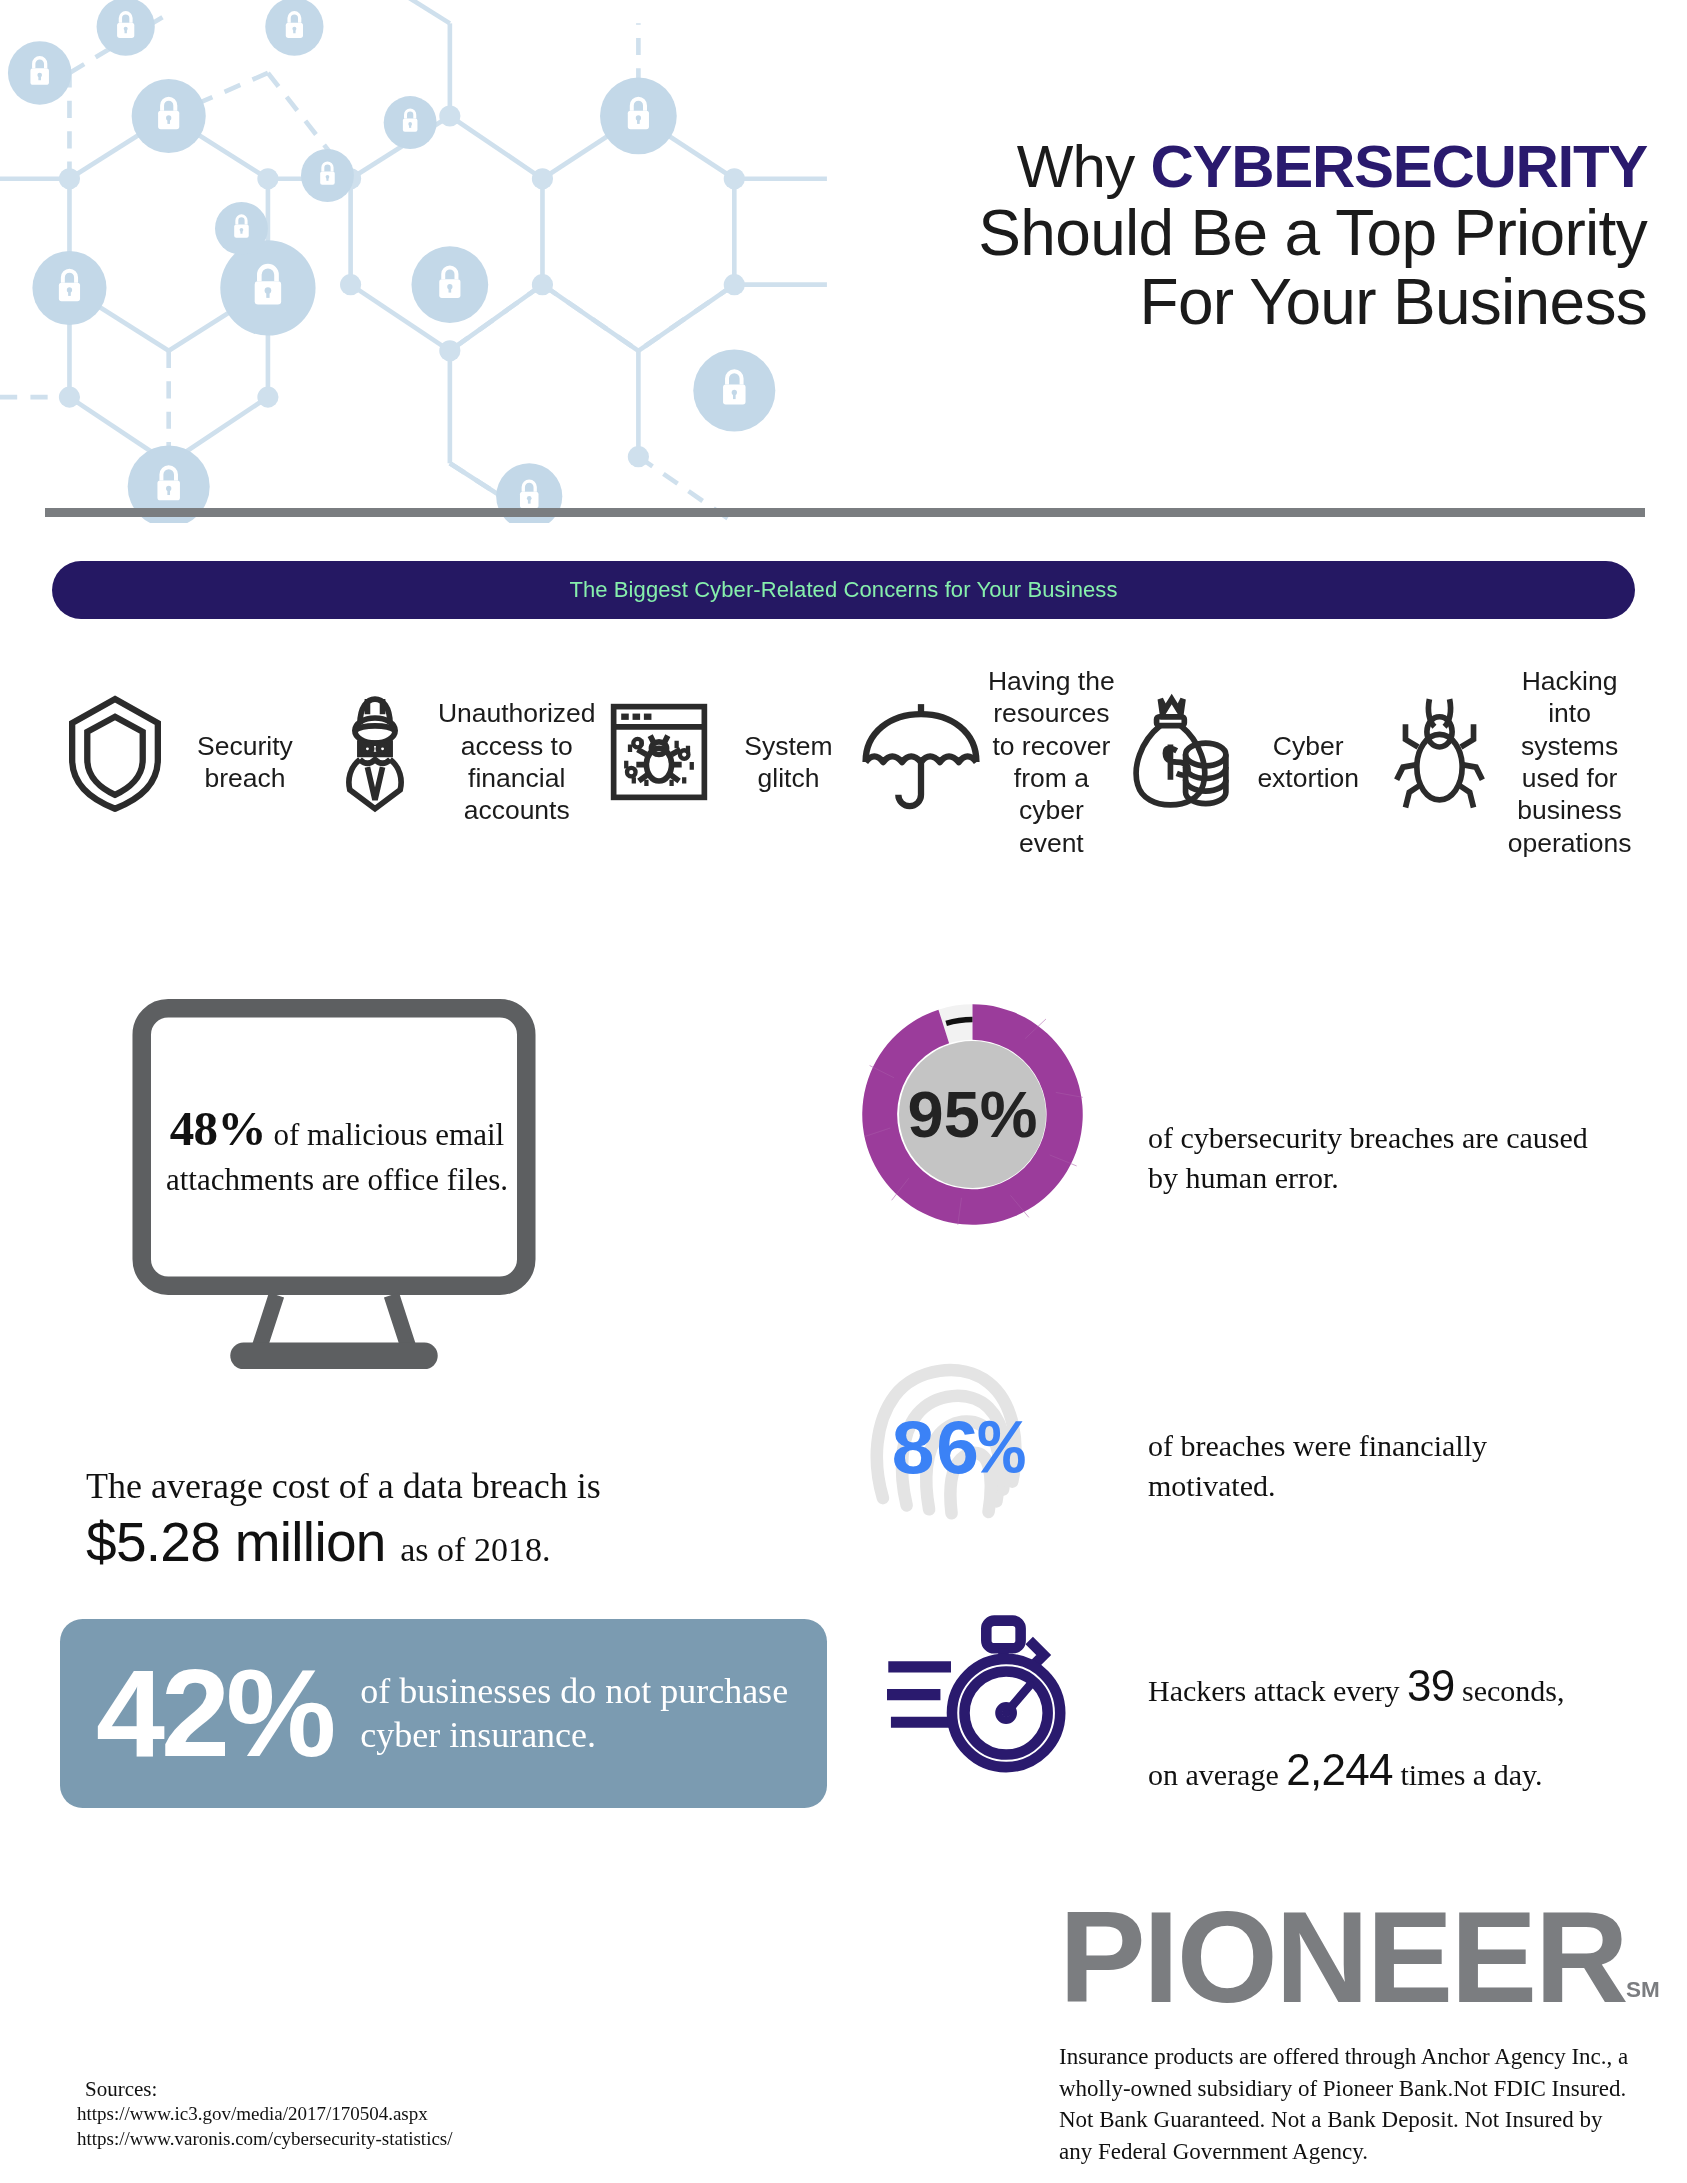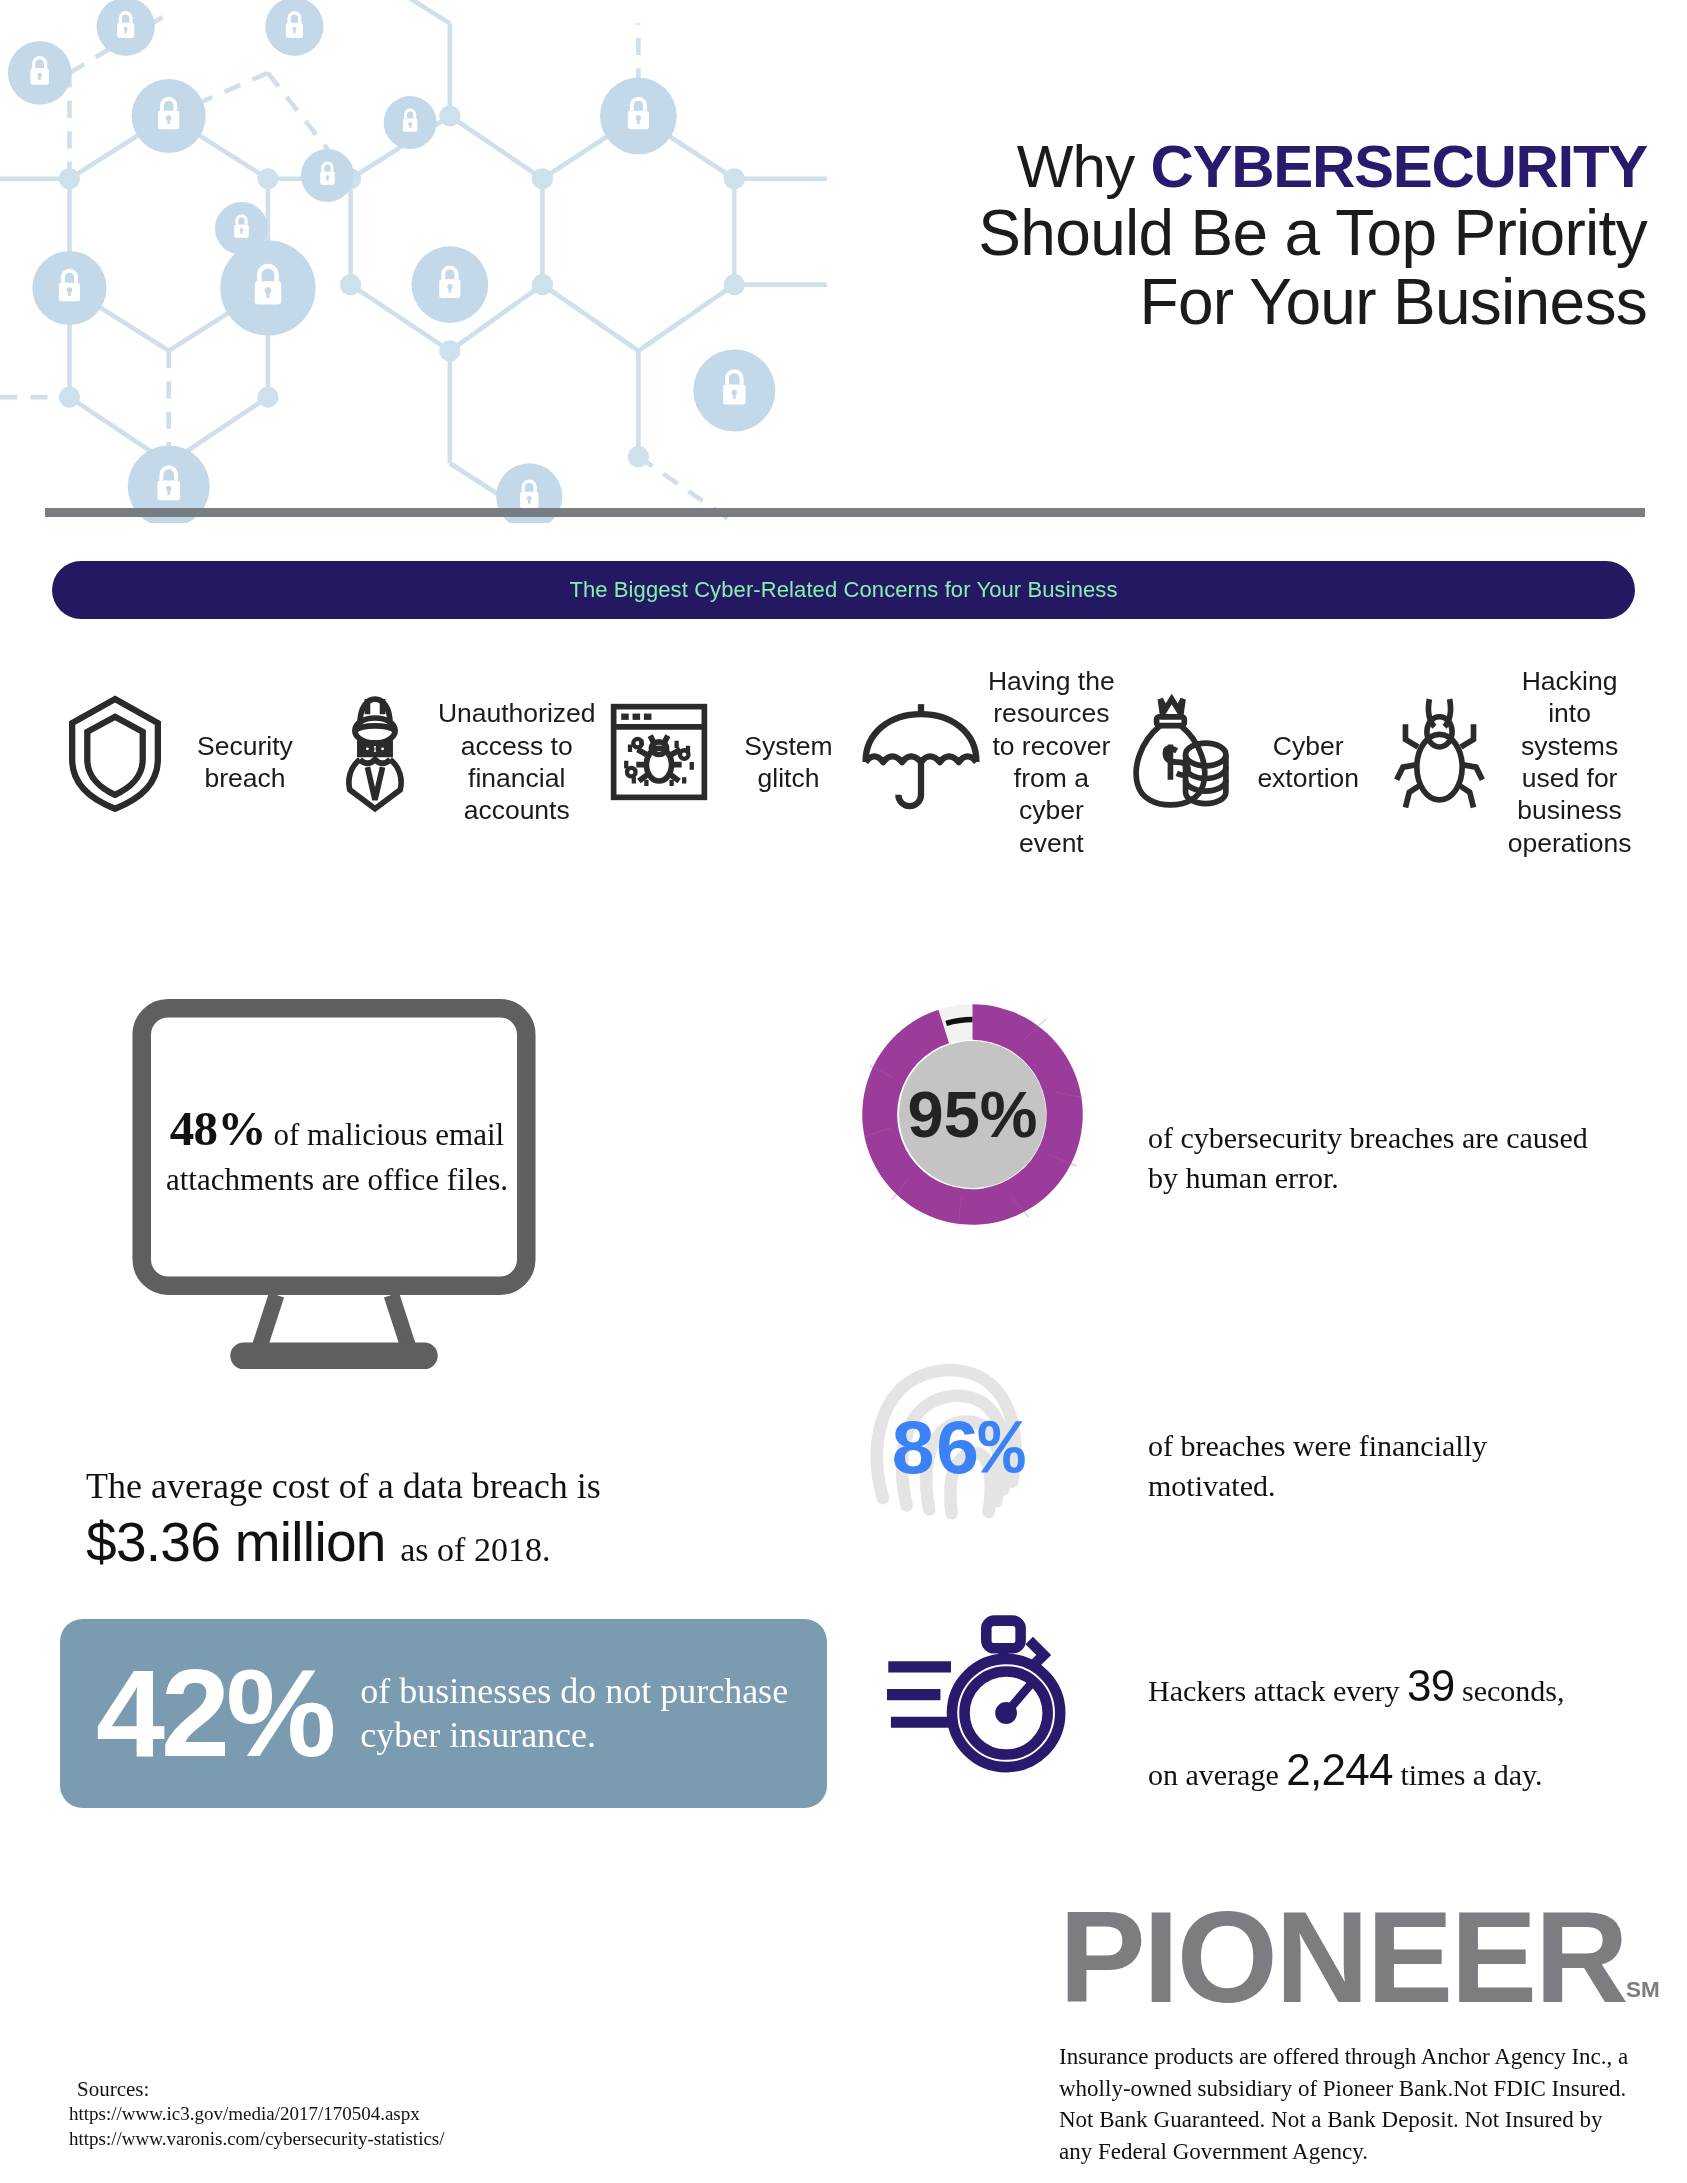--- a/index.html
+++ b/index.html
@@ -72,21 +72,21 @@
   
   #logo{position:absolute;left:1059px;top:1892px;}
   #logo-word{font-family:"Liberation Sans",sans-serif;font-weight:700;font-size:130px;
              color:#7b7d80;letter-spacing:-2.6px;line-height:1;}
   #logo-sm{font-family:"Liberation Sans",sans-serif;font-size:22.5px;color:#7b7d80;
            vertical-align:super;font-weight:700;}
   #disclaimer{position:absolute;left:1059px;top:2041px;width:582px;
               font-family:"Liberation Serif",serif;font-size:23px;line-height:1.38;color:#111;}
 
   
-  #sources{position:absolute;left:69px;top:2077px;font-family:"Liberation Serif",serif;color:#111;}
+  #sources{position:absolute;left:77px;top:2077px;font-family:"Liberation Serif",serif;color:#111;}
   #sources-h{font-size:21px;margin-left:8px;}
   #sources .src{font-size:19px;line-height:1.3;}
 </style>
 </head>
 <body>
 
 <svg id="hex-bg" viewBox="0 0 1300 790" xmlns="http://www.w3.org/2000/svg">
   <g stroke="#cfe0ed" stroke-width="7" fill="none">
 
     <path d="M0 270 L105 270"></path>
@@ -430,21 +430,21 @@
 
   <path d="M78.5 25.6 A76 76 0 0 1 100 22.5" fill="none" stroke="#111" stroke-width="4.5"></path>
   <circle cx="100" cy="100" r="60" fill="#c4c4c4"></circle>
   <text x="100" y="118" text-anchor="middle" font-family="Liberation Sans, sans-serif" font-size="53" font-weight="700" fill="#232323">95%</text>
 </svg>
 <div id="donut-label">of cybersecurity breaches are caused by human error.</div>
 
 <div id="avgcost">
   <div id="avg-l1">The average cost of a data breach is</div>
   <div id="avg-l2">
-    <span class="money">$3.36 million</span><span class="asof">as of 2018.</span>
+    <span class="money">$5.28 million</span><span class="asof">as of 2018.</span>
   </div>
 </div>
 
 <svg id="fp-wrap" viewBox="0 0 430 300" xmlns="http://www.w3.org/2000/svg">
   <g fill="none" stroke="#e4e4e4" stroke-width="19" stroke-linecap="round">
     <path d="M30 235 C14 180 18 120 48 80 C80 38 150 28 190 60 C228 90 238 150 226 210"></path>
     <path d="M66 246 C54 196 56 140 82 108 C108 76 162 70 190 98 C216 124 222 170 212 222"></path>
     <path d="M100 252 C92 208 94 162 116 138 C138 114 174 112 192 136 C208 158 210 196 202 240"></path>
     <path d="M134 258 C130 224 132 192 148 176 C164 160 184 164 190 186 C196 208 194 232 190 256"></path>
   </g>

